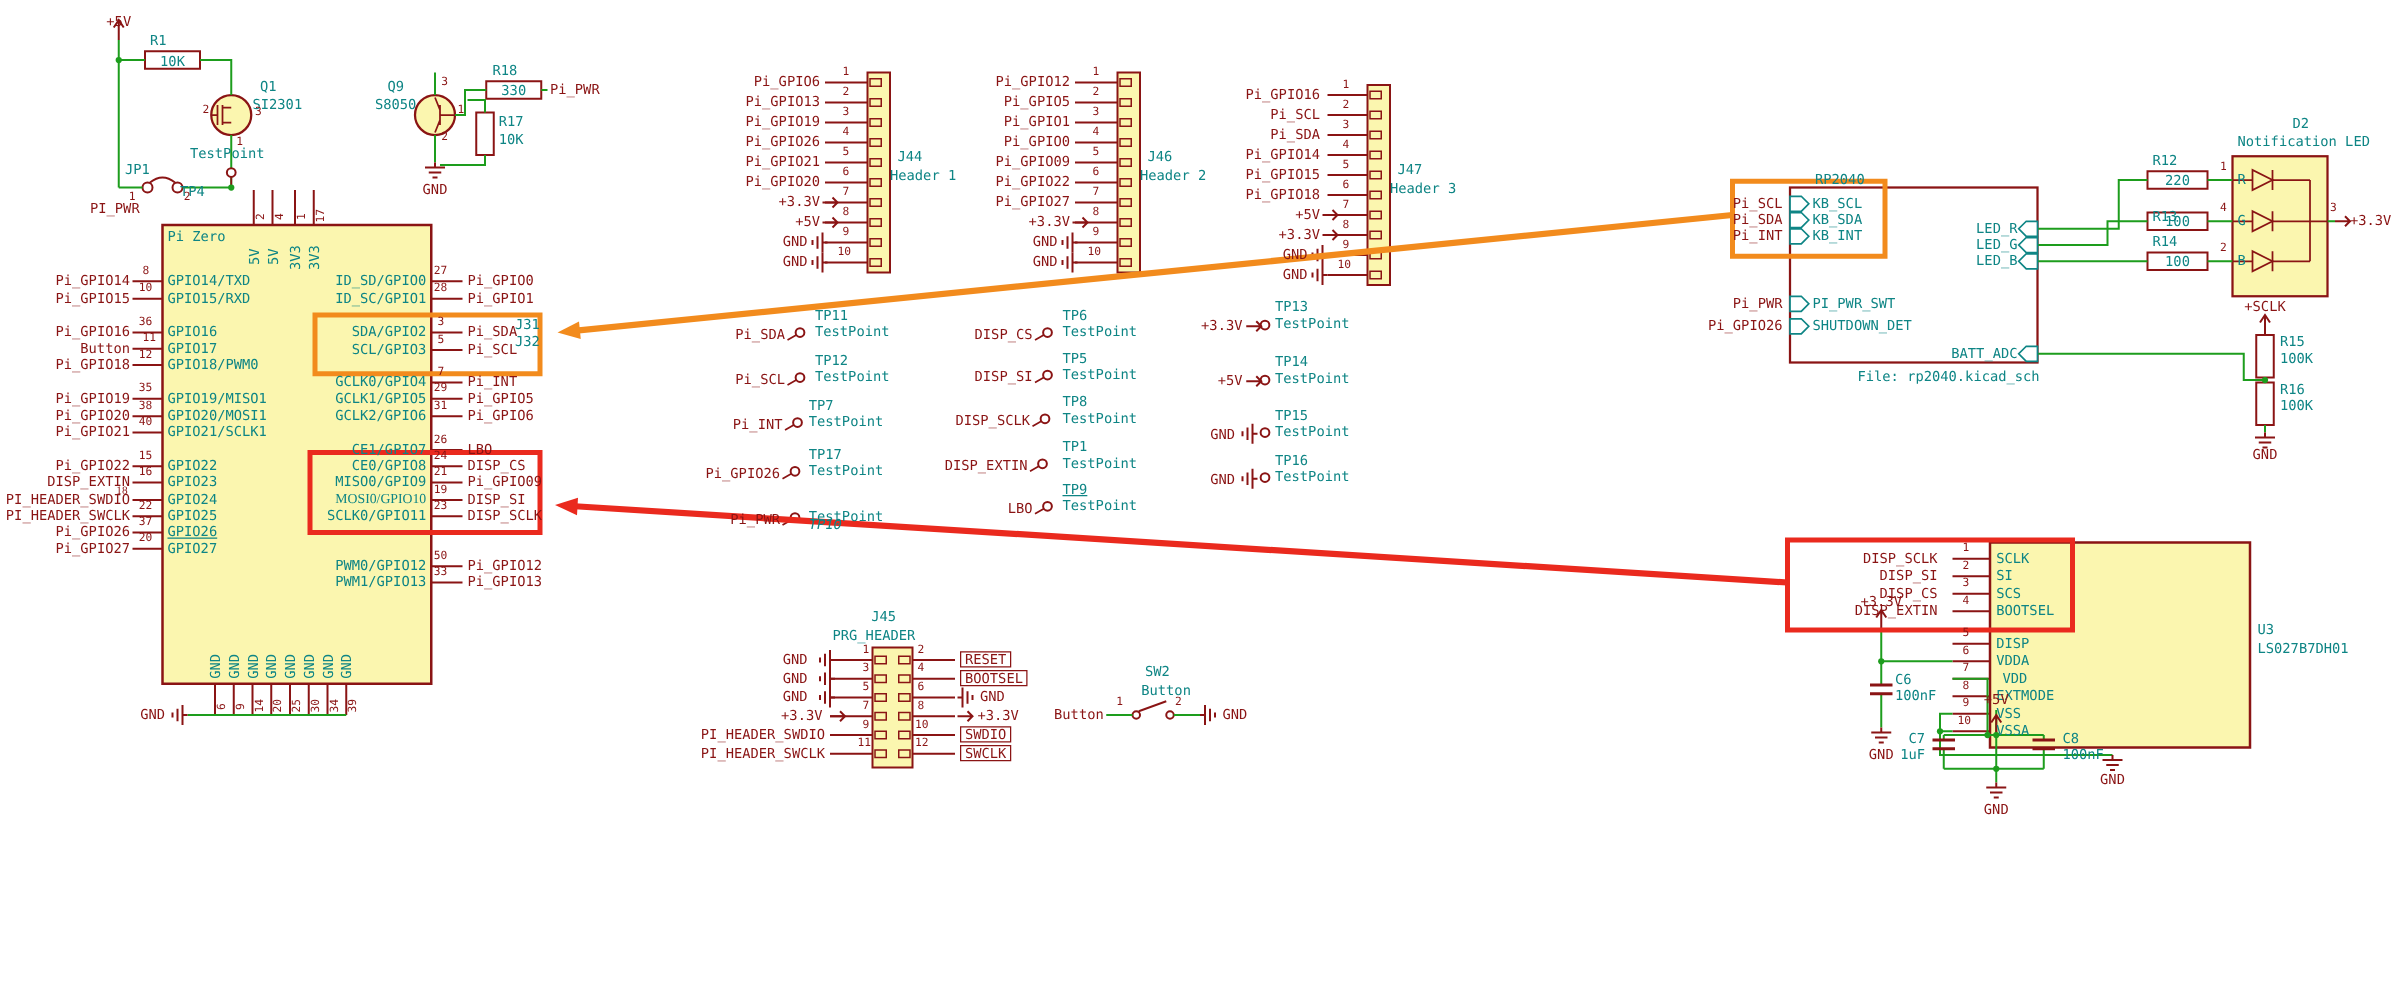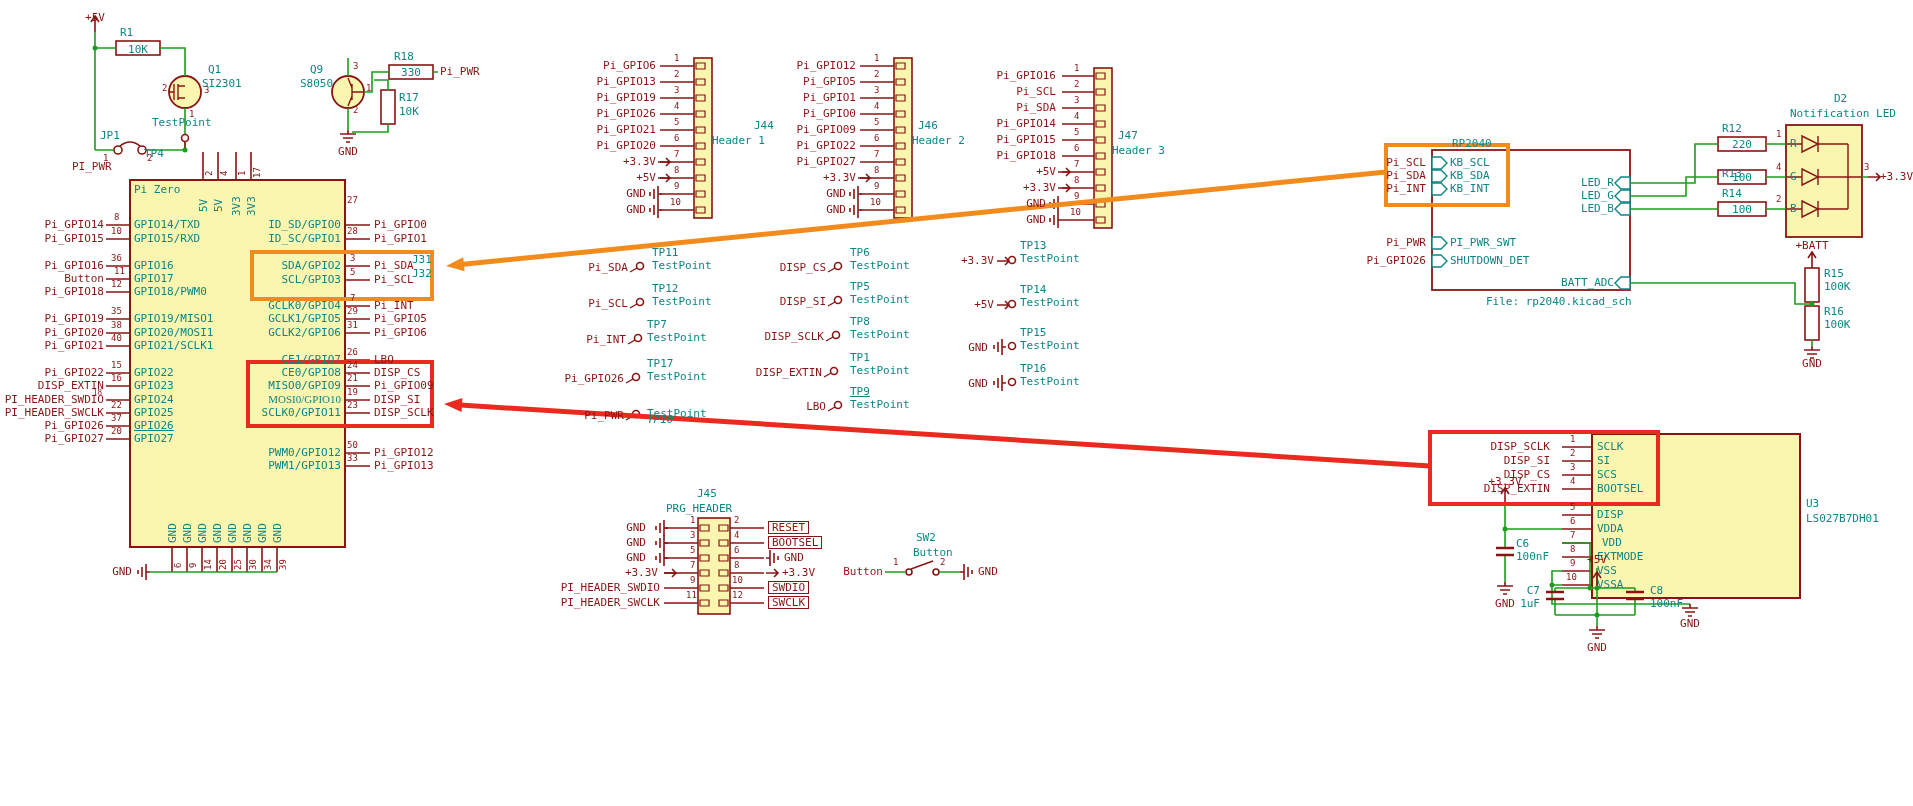--- a/index.html
+++ b/index.html
@@ -254,21 +254,21 @@
       <span class="t c-net a-r" style="left: 104px; top: 407px;">PI_HEADER_SWCLK</span>
       <span class="t c-pin" style="left: 111px; top: 401px;">22</span>
       <span class="t c-name" style="left: 134px; top: 407px;">GPIO25</span>
       <span class="t c-net a-r" style="left: 104px; top: 420px;">Pi_GPIO26</span>
       <span class="t c-pin" style="left: 111px; top: 414px;">37</span>
       <span class="t c-name" style="left: 134px; top: 420px; text-decoration: underline;">GPIO26</span>
       <span class="t c-net a-r" style="left: 104px; top: 433px;">Pi_GPIO27</span>
       <span class="t c-pin" style="left: 111px; top: 427px;">20</span>
       <span class="t c-name" style="left: 134px; top: 433px;">GPIO27</span>
       <span class="t c-name a-r" style="left: 341px; top: 219px;">ID_SD/GPIO0</span>
-      <span class="t c-pin" style="left: 347px; top: 196px;">27</span>
+      <span class="t c-pin" style="left: 347px; top: 213px;">27</span>
       <span class="t c-net" style="left: 374px; top: 219px;">Pi_GPIO0</span>
       <span class="t c-name a-r" style="left: 341px; top: 233px;">ID_SC/GPIO1</span>
       <span class="t c-pin" style="left: 347px; top: 227px;">28</span>
       <span class="t c-net" style="left: 374px; top: 233px;">Pi_GPIO1</span>
       <span class="t c-name a-r" style="left: 341px; top: 260px;">SDA/GPIO2</span>
       <span class="t c-pin" style="left: 350px; top: 254px;">3</span>
       <span class="t c-net" style="left: 374px; top: 260px;">Pi_SDA</span>
       <span class="t c-ref" style="left: 412px; top: 254px;">J31</span>
       <span class="t c-name a-r" style="left: 341px; top: 274px;">SCL/GPIO3</span>
       <span class="t c-pin" style="left: 350px; top: 268px;">5</span>
@@ -314,21 +314,21 @@
       <span class="t c-name rot" style="left: 272px; top: 543px;">GND</span>
       <span class="t c-pin rot" style="left: 174px; top: 568px;">6</span>
       <span class="t c-pin rot" style="left: 189px; top: 568px;">9</span>
       <span class="t c-pin rot" style="left: 204px; top: 570px;">14</span>
       <span class="t c-pin rot" style="left: 219px; top: 570px;">20</span>
       <span class="t c-pin rot" style="left: 234px; top: 570px;">25</span>
       <span class="t c-pin rot" style="left: 249px; top: 570px;">30</span>
       <span class="t c-pin rot" style="left: 264px; top: 570px;">34</span>
       <span class="t c-pin rot" style="left: 279px; top: 570px;">39</span>
       <span class="t c-pwr a-r" style="left: 132px; top: 566px;">GND</span>
-      <span class="t c-ref" style="left: 754px; top: 120px;">J44</span>
+      <span class="t c-ref" style="left: 718px; top: 120px;">J44</span>
       <span class="t c-ref" style="left: 712px; top: 135px;">Header 1</span>
       <span class="t c-net a-r" style="left: 656px; top: 60px;">Pi_GPIO6</span>
       <span class="t c-pin" style="left: 674px; top: 54px;">1</span>
       <span class="t c-net a-r" style="left: 656px; top: 76px;">Pi_GPIO13</span>
       <span class="t c-pin" style="left: 674px; top: 70px;">2</span>
       <span class="t c-net a-r" style="left: 656px; top: 92px;">Pi_GPIO19</span>
       <span class="t c-pin" style="left: 674px; top: 86px;">3</span>
       <span class="t c-net a-r" style="left: 656px; top: 108px;">Pi_GPIO26</span>
       <span class="t c-pin" style="left: 674px; top: 102px;">4</span>
       <span class="t c-net a-r" style="left: 656px; top: 124px;">Pi_GPIO21</span>
@@ -454,21 +454,21 @@
       <span class="t c-ref" style="left: 1722px; top: 188px;">R14</span>
       <span class="t c-ref a-c" style="left: 1742px; top: 204px;">100</span>
       <span class="t c-pin" style="left: 1776px; top: 130px;">1</span>
       <span class="t c-pin" style="left: 1776px; top: 163px;">4</span>
       <span class="t c-pin" style="left: 1776px; top: 195px;">2</span>
       <span class="t c-pin" style="left: 1864px; top: 163px;">3</span>
       <span class="t c-name" style="left: 1790px; top: 138px;">R</span>
       <span class="t c-name" style="left: 1790px; top: 171px;">G</span>
       <span class="t c-name" style="left: 1790px; top: 203px;">B</span>
       <span class="t c-pwr" style="left: 1880px; top: 171px;">+3.3V</span>
-      <span class="t c-pwr a-c" style="left: 1812px; top: 240px;">+BATT</span>
+      <span class="t c-pwr a-c" style="left: 1812px; top: 240px;">+SCLK</span>
       <span class="t c-ref" style="left: 1824px; top: 268px;">R15</span>
       <span class="t c-ref" style="left: 1824px; top: 281px;">100K</span>
       <span class="t c-ref" style="left: 1824px; top: 306px;">R16</span>
       <span class="t c-ref" style="left: 1824px; top: 319px;">100K</span>
       <span class="t c-pwr a-c" style="left: 1812px; top: 358px;">GND</span>
       <span class="t c-ref" style="left: 697px; top: 488px;">J45</span>
       <span class="t c-ref" style="left: 666px; top: 503px;">PRG_HEADER</span>
       <span class="t c-pwr a-r" style="left: 646px; top: 522px;">GND</span>
       <span class="t c-pin" style="left: 690px; top: 516px;">1</span>
       <span class="t c-pwr a-r" style="left: 646px; top: 537px;">GND</span>

